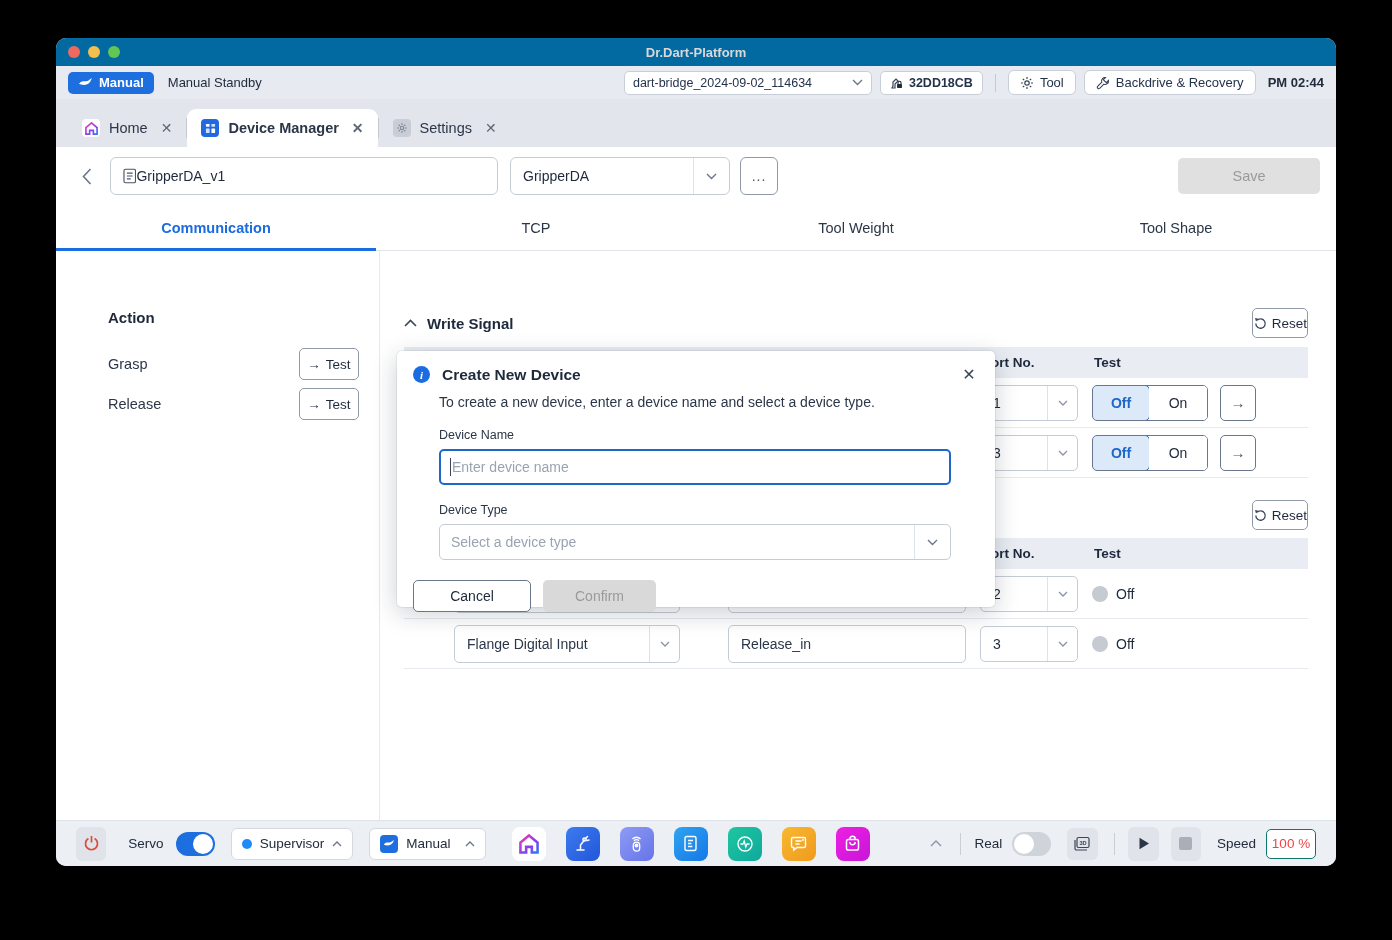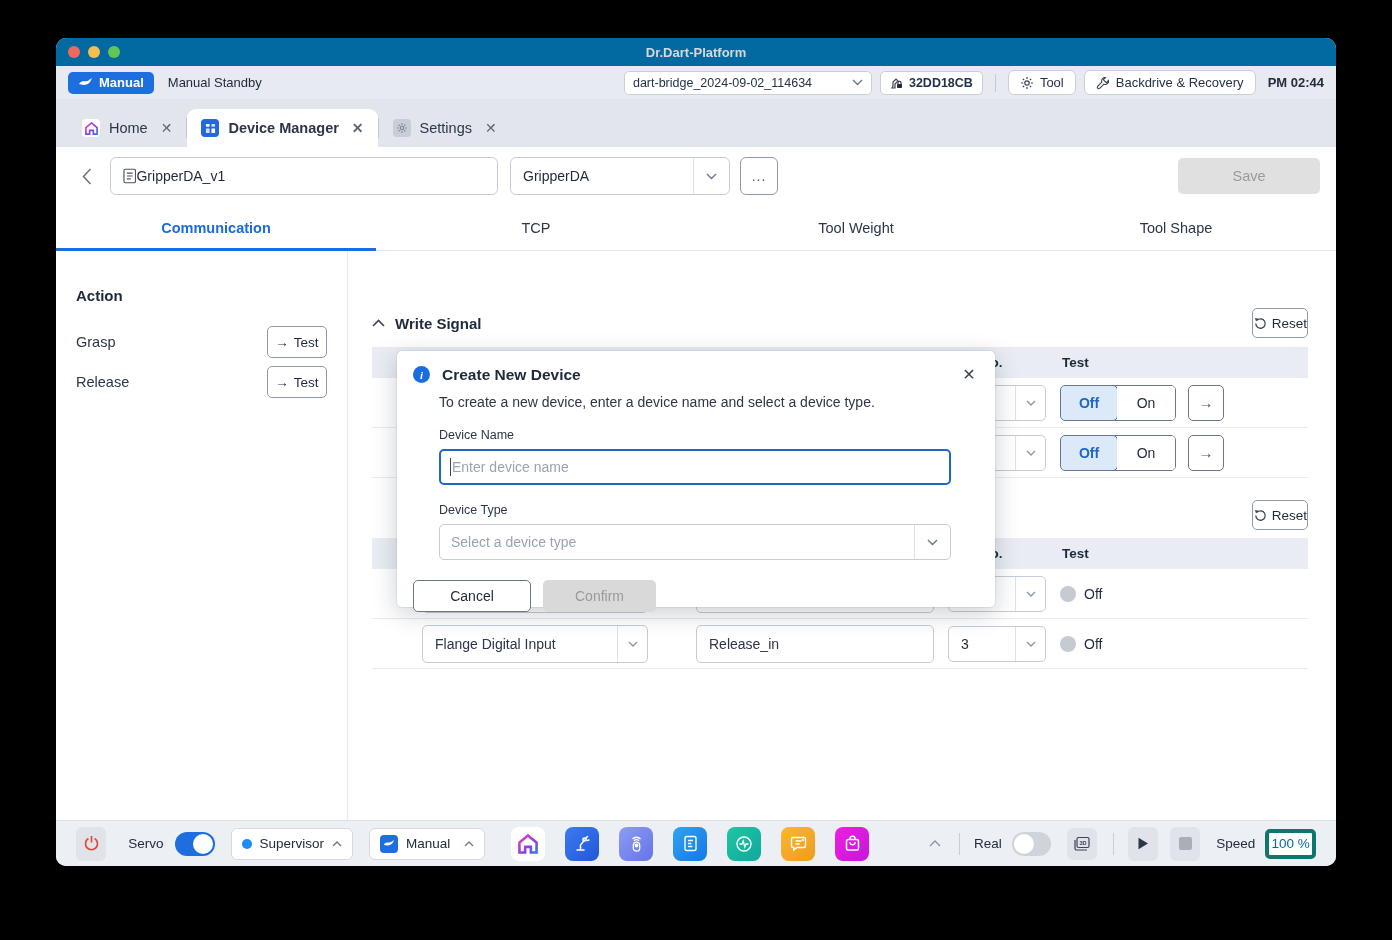--- a/index.html
+++ b/index.html
@@ -44,21 +44,21 @@
   .save-btn { margin-left:auto; width:142px; height:36px; background:#e0e0e0; color:#9a9a9a; border:none; border-radius:5px; font-size:14.5px; font-family:inherit; }
 
   
   .subtabs { height:46px; display:flex; border-bottom:1px solid #e1e5ea; flex:none; }
   .subtab { width:320px; display:flex; align-items:center; justify-content:center; font-size:14.5px; color:#2b3648; position:relative; }
   .subtab.active { color:#1a6ce0; font-weight:bold; }
   .subtab.active::after { content:""; position:absolute; left:0; right:0; bottom:-1px; height:3px; background:#1a6ce0; }
 
   
   .body { flex:1; display:flex; position:relative; overflow:hidden; }
-  .left-panel { width:292px; border-right:1px solid #e6e9ee; padding:36px 20px 0 20px; flex:none; }
+  .left-panel { width:292px; border-right:1px solid #e6e9ee; padding:58px 20px 0 20px; flex:none;margin-left:32px; }
   .panel-title { font-size:15px; font-weight:bold; color:#1e293b; margin-bottom:22px; }
   .action-row { display:flex; align-items:center; height:32px; margin-bottom:8px; }
   .action-label { font-size:14.5px; color:#2b3648; }
   .test-btn { margin-left:auto; width:60px; height:32px; border:1px solid #8f99a8; border-radius:5px; background:#fff; display:flex; align-items:center; justify-content:center; gap:5px; font-size:13.5px; color:#1e293b; }
   .main { flex:1; padding:56px 28px 0 24px; }
 
   .section-head { display:flex; align-items:center; height:32px; }
   .section-title { font-size:15px; font-weight:bold; color:#1e293b; margin-left:10px; }
   .reset-btn { margin-left:auto; width:56px; height:30px; border:1px solid #8f99a8; border-radius:5px; background:#fff; display:flex; align-items:center; justify-content:flex-end; gap:5px; font-size:13.5px; color:#1e293b; }
 
@@ -119,21 +119,21 @@
   .toggle.off { background:#cfd3da; }
   .toggle .knob { position:absolute; top:2px; width:20px; height:20px; border-radius:50%; background:#fff; }
   .toggle.on .knob { right:2px; } .toggle.off .knob { left:2px; }
   .bb-select { height:32px; background:#fff; border:1px solid #d4d9e1; border-radius:6px; display:flex; align-items:center; gap:8px; padding:0 10px; font-size:13.5px; color:#222c3d; }
   .blue-dot { width:10px; height:10px; border-radius:50%; background:#1d8bf8; }
   .mini-logo { width:18px; height:18px; border-radius:4px; background:#1d6fe0; display:flex; align-items:center; justify-content:center; }
   .dock { display:flex; gap:20px; margin-left:26px; }
   .dock-icon { width:34px; height:34px; border-radius:8px; display:flex; align-items:center; justify-content:center; }
   .bb-divider { width:1px; height:22px; background:#c9ced7; }
   .sq-btn { width:34px; height:32px; border-radius:6px; background:#e0e3e9; display:flex; align-items:center; justify-content:center; }
-  .speed-box { width:56px; height:30px; background:#fff; border:4px solid #0f766e; border-radius:5px; display:flex; align-items:center; justify-content:center; font-size:13.5px; color:#0369a1; }
+  .speed-box { width:56px; height:30px; background:#fff; border:1px solid #0f766e; border-radius:5px; display:flex; align-items:center; justify-content:center; font-size:13.5px; color:#ef4444; }
   svg { display:block; }
 </style>
 </head>
 <body>
 
 <div class="window">
 
   <div class="titlebar">
     <div class="traffic">
       <div class="tl red"></div>

